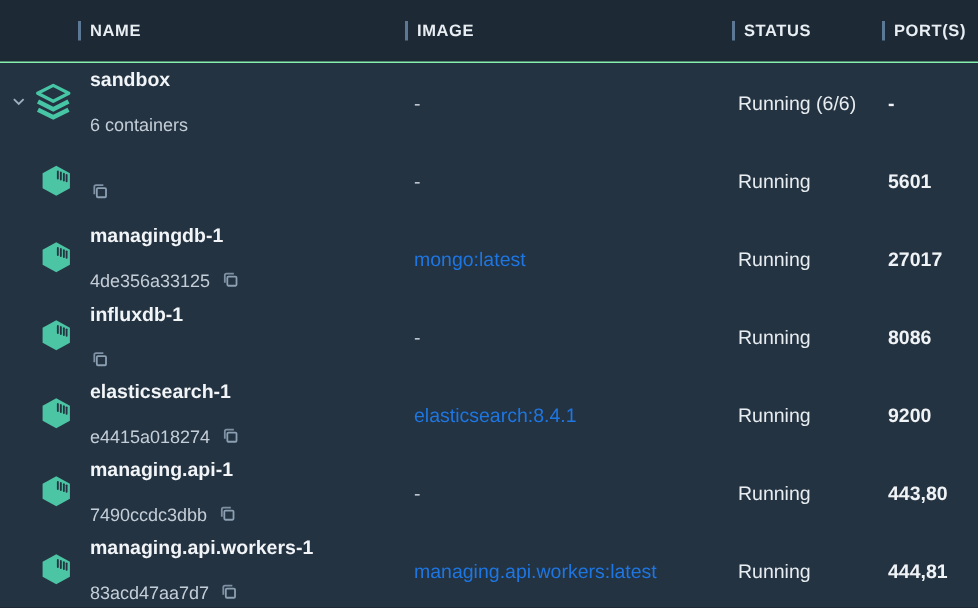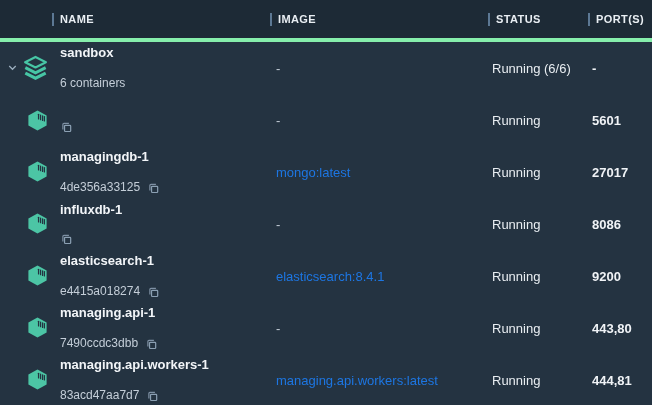--- a/index.html
+++ b/index.html
@@ -10,21 +10,21 @@
     background: #243341;
     overflow: hidden;
     position: relative;
   }
   
   .header {
     display: grid;
     grid-template-columns: 268px 218px 99px 1fr;
     height: 42px;
     background: #1d2a36;
-    border-bottom: 4px solid #86efac;
+    border-bottom: 1px solid #86efac;
     align-items: center;
   }
   .hcell { display: flex; align-items: center; gap: 6px; }
   .hcell .bar { width: 2px; height: 13px; background: #5c7894; flex: 0 0 auto; }
   .hlabel {
     font-size: 11px; font-weight: 700; color: #e9eef3; letter-spacing: .4px;
     white-space: nowrap;
   }
   .hcell.name   { padding-left: 52px; }
   .hcell.image  { padding-left: 2px; }
@@ -39,21 +39,21 @@
   }
   .cell { min-width: 0; }
   .namecell { display: flex; align-items: center; }
   .row.group .namecell { padding-left: 4px; }
   .row.containerrow .namecell { padding-left: 26px; }
   .chev { width: 16px; display: flex; align-items: center; justify-content: center; flex: 0 0 auto; cursor: pointer; }
   .icon { display: flex; align-items: center; flex: 0 0 auto; }
   .icon.stack { margin-left: 2px; }
   .textblock { display: flex; flex-direction: column; margin-left: 11px; line-height: 1.3; min-width: 0; }
   .nm { font-size: 13px; font-weight: 700; color: #f2f5f8; white-space: nowrap; }
-  .sub { display: flex; align-items: flex-end; gap: 7px; margin-top: 14px; }
+  .sub { display: flex; align-items: flex-start; gap: 7px; margin-top: 14px; }
   .subtext { font-size: 12px; color: #c4ced8; white-space: nowrap; }
   .copy { display: flex; align-items: center; cursor: pointer; }
   .imagecell { padding-left: 8px; font-size: 13px; color: #c4ced8; white-space: nowrap; }
   .imgtext.link { color: #1d76e2; cursor: pointer; }
   .statuscell { padding-left: 6px; font-size: 13px; color: #e8edf1; white-space: nowrap; }
   .portscell { padding-left: 7px; font-size: 13px; font-weight: 600; color: #f0f3f6; white-space: nowrap; }
 </style>
 </head>
 <body>
 

